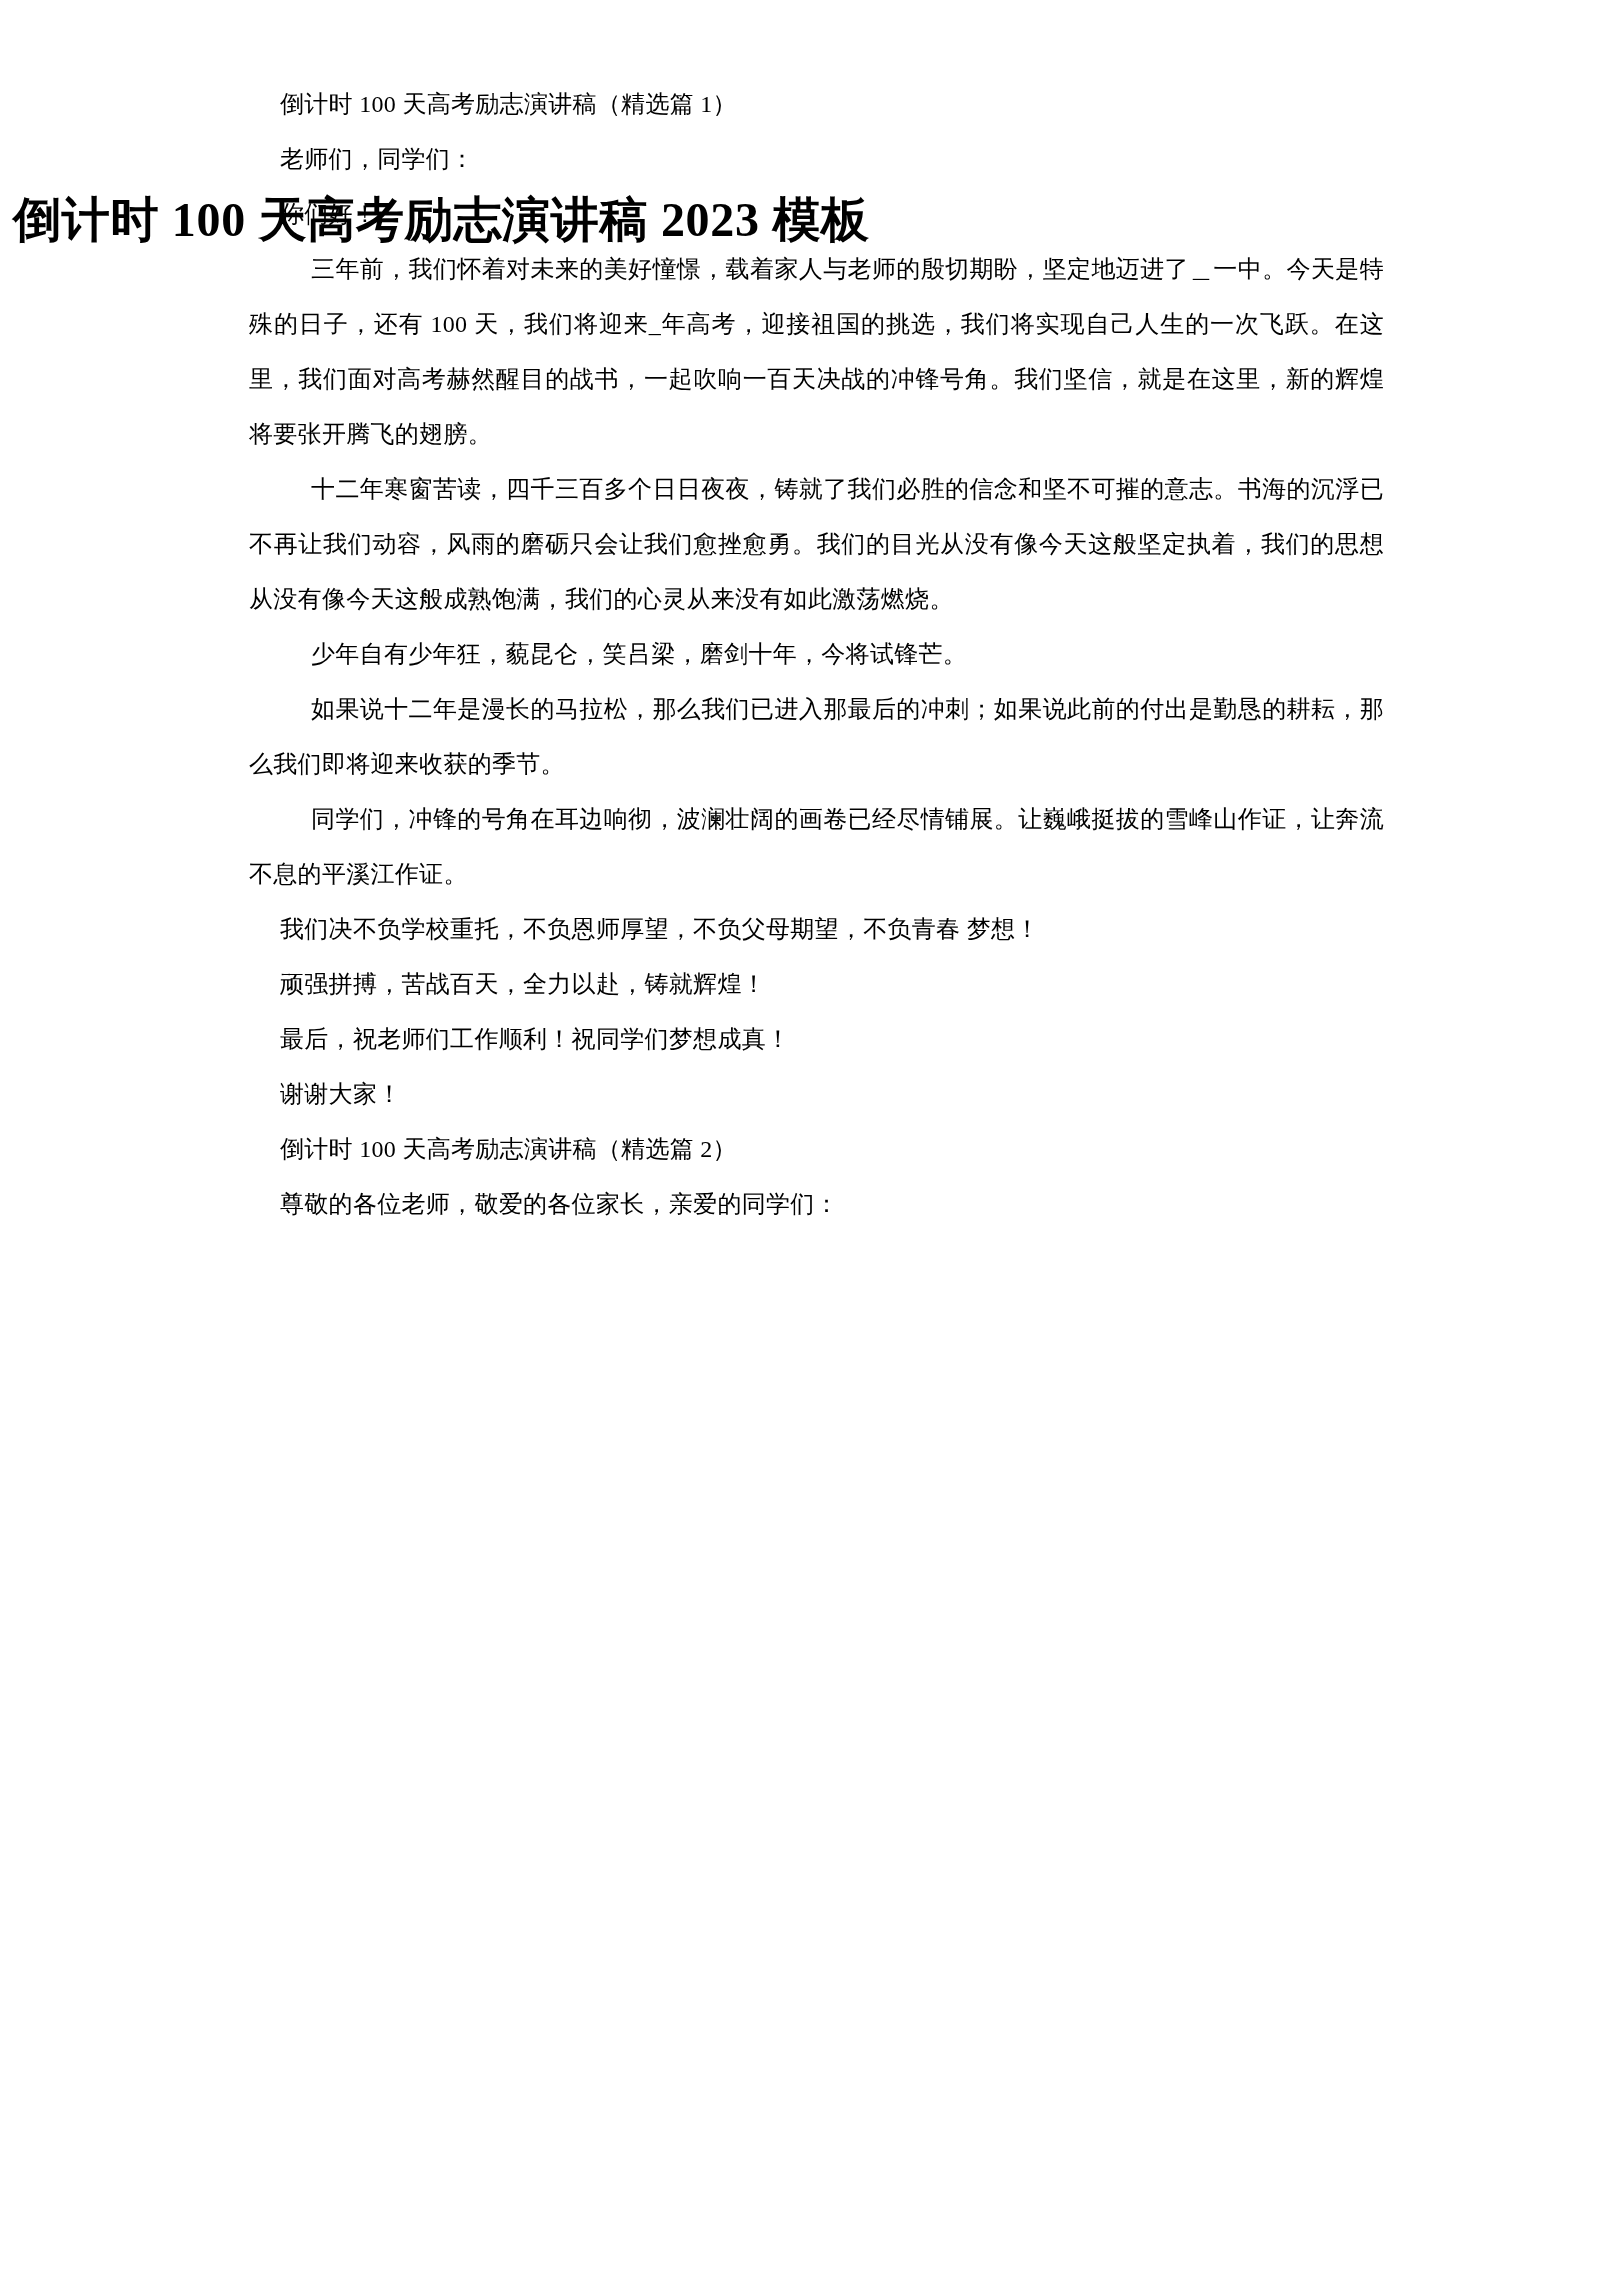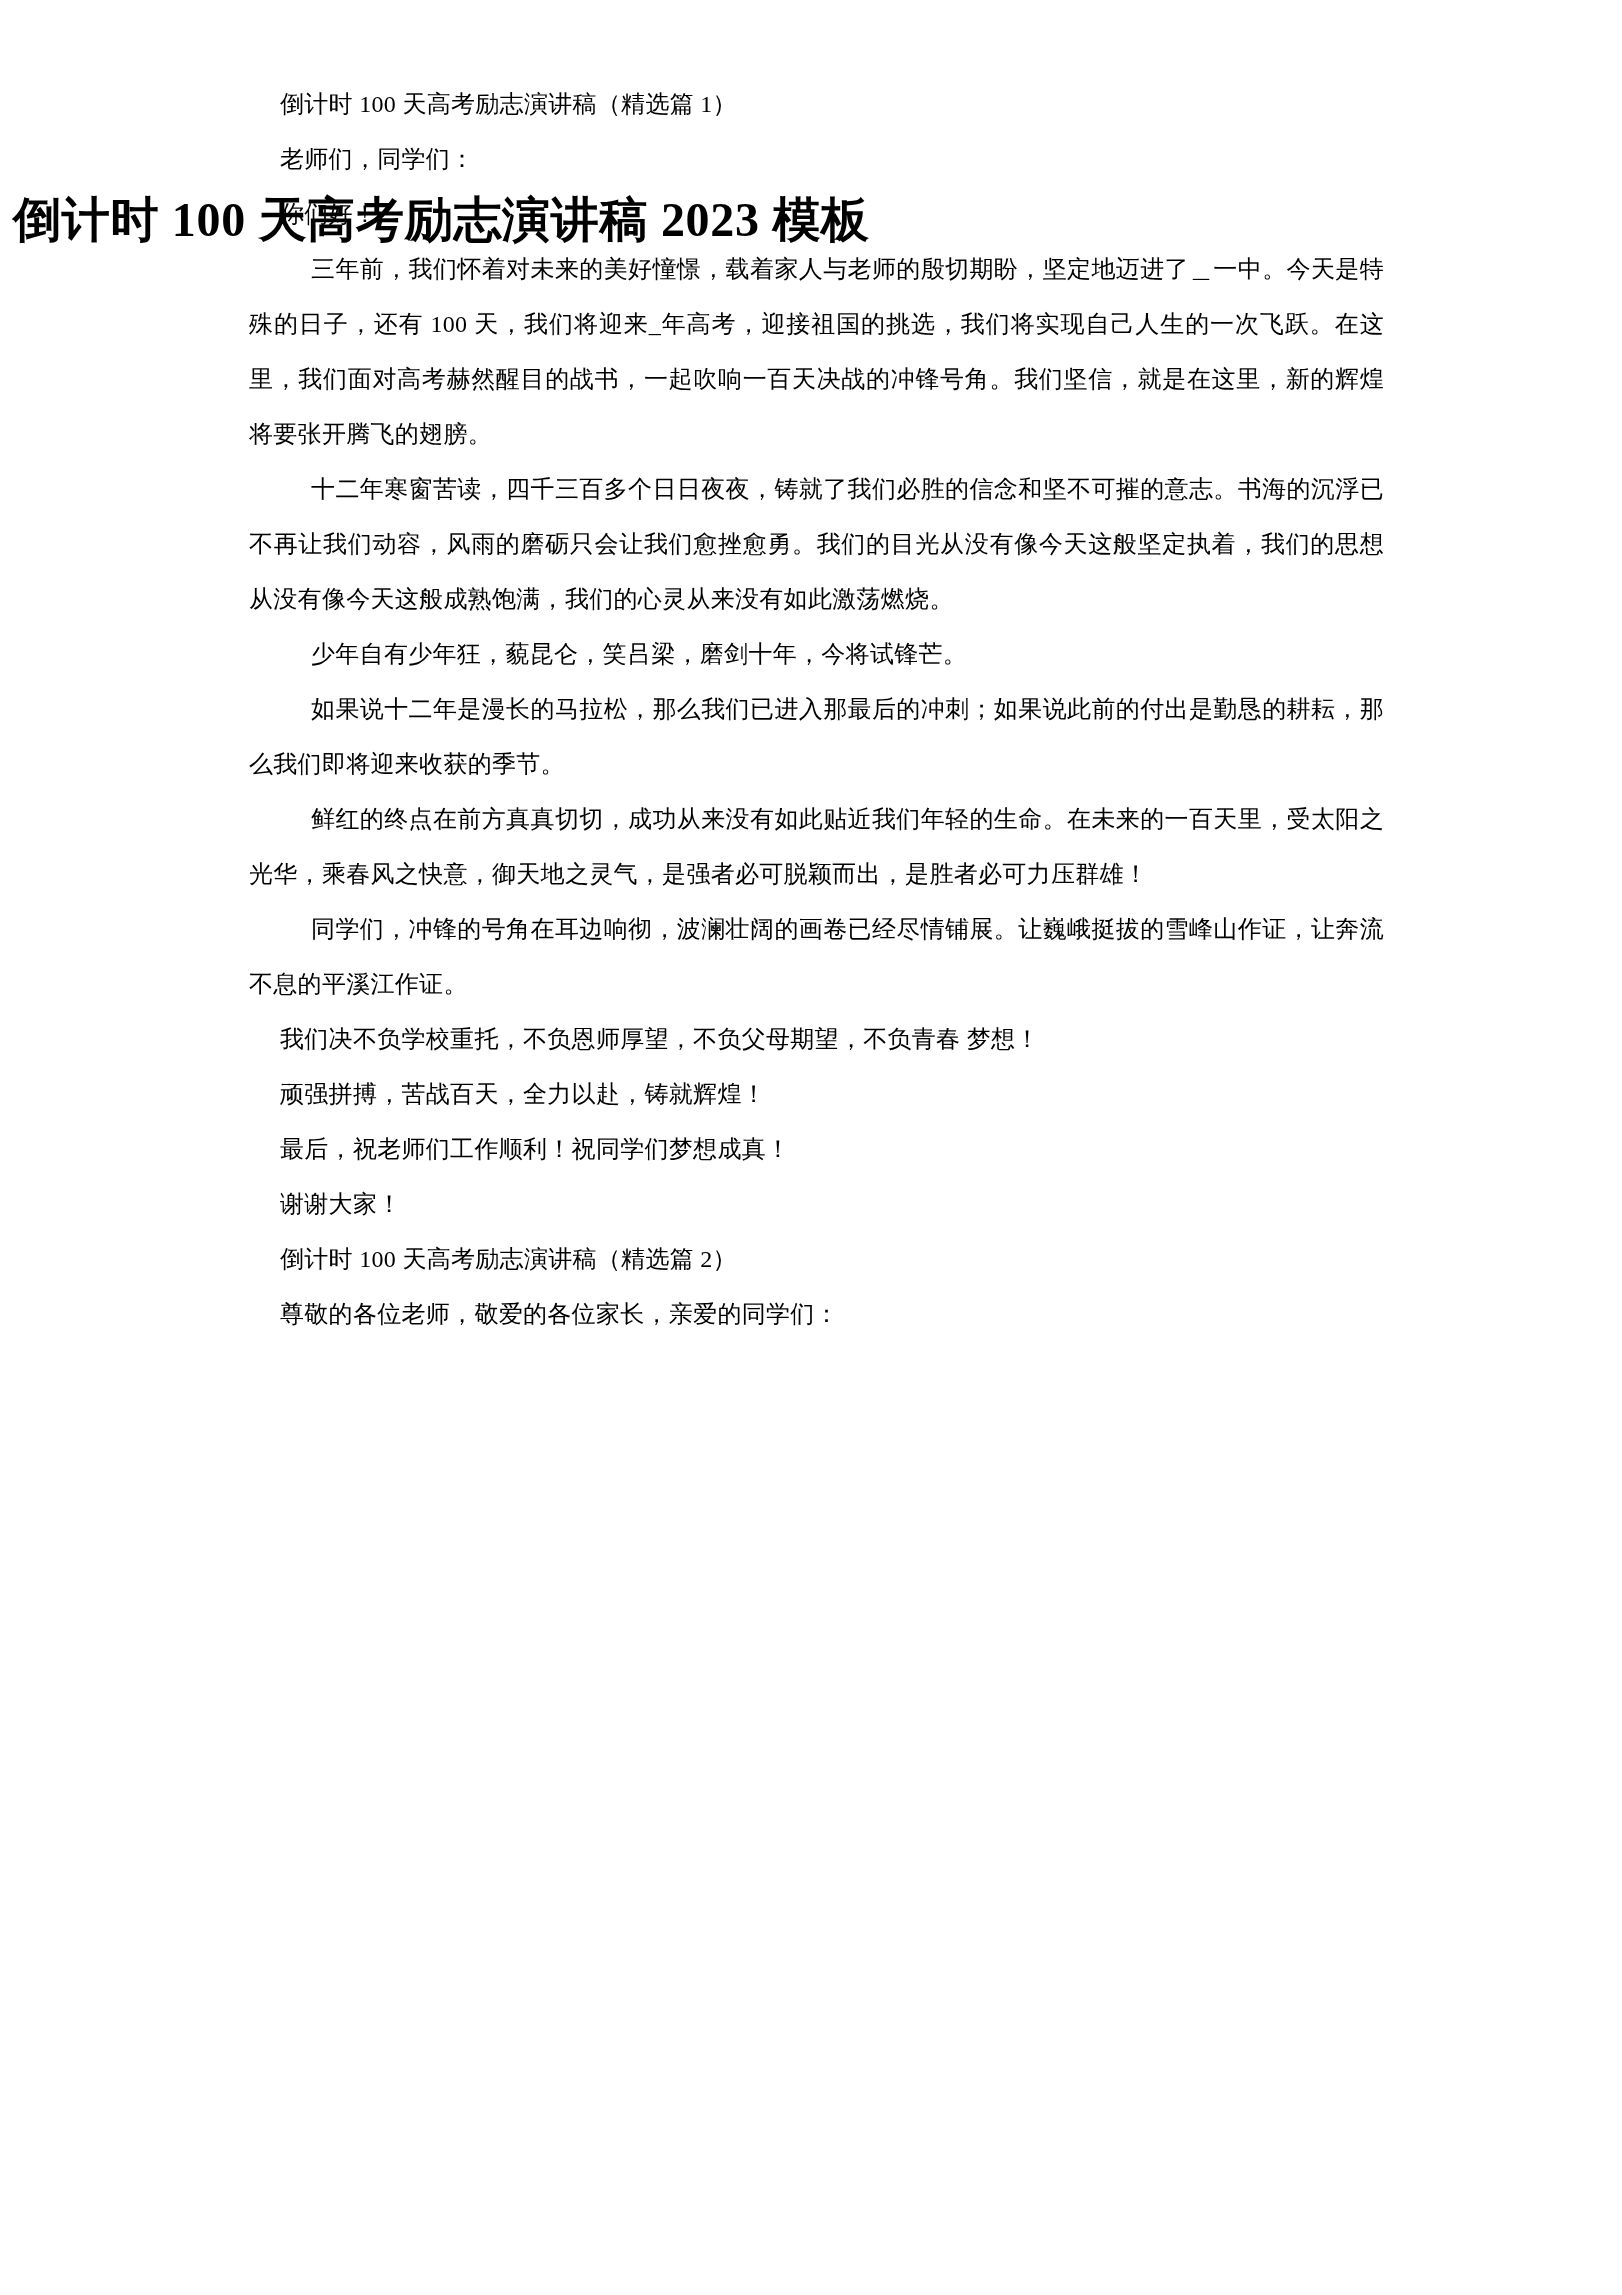--- a/index.html
+++ b/index.html
@@ -83,21 +83,20 @@
       <p class="para indent1 gap">你们好！</p>
 
       <p class="para indent2 gap">三年前，我们怀着对未来的美好憧憬，载着家人与老师的殷切期盼，坚定地迈进了＿一中。今天是特殊的日子，还有 100 天，我们将迎来_年高考，迎接祖国的挑选，我们将实现自己人生的一次飞跃。在这里，我们面对高考赫然醒目的战书，一起吹响一百天决战的冲锋号角。我们坚信，就是在这里，新的辉煌将要张开腾飞的翅膀。</p>
 
       <p class="para indent2 gap">十二年寒窗苦读，四千三百多个日日夜夜，铸就了我们必胜的信念和坚不可摧的意志。书海的沉浮已不再让我们动容，风雨的磨砺只会让我们愈挫愈勇。我们的目光从没有像今天这般坚定执着，我们的思想从没有像今天这般成熟饱满，我们的心灵从来没有如此激荡燃烧。</p>
 
       <p class="para indent2 gap">少年自有少年狂，藐昆仑，笑吕梁，磨剑十年，今将试锋芒。</p>
 
       <p class="para indent2 gap">如果说十二年是漫长的马拉松，那么我们已进入那最后的冲刺；如果说此前的付出是勤恳的耕耘，那么我们即将迎来收获的季节。</p>
 
-      <p class="para indent2 gap">鲜红的终点在前方真真切切，成功从来没有如此贴近我们年轻的生命。在未来的一百天里，受太阳之光华，乘春风之快意，御天地之灵气，是强者必可脱颖而出，是胜者必可力压群雄！</p>
 
       <p class="para indent2 gap">同学们，冲锋的号角在耳边响彻，波澜壮阔的画卷已经尽情铺展。让巍峨挺拔的雪峰山作证，让奔流不息的平溪江作证。</p>
 
       <p class="para indent1">我们决不负学校重托，不负恩师厚望，不负父母期望，不负青春 梦想！</p>
 
       <p class="para indent1">顽强拼搏，苦战百天，全力以赴，铸就辉煌！</p>
 
       <p class="para indent1">最后，祝老师们工作顺利！祝同学们梦想成真！</p>
 
       <p class="para indent1">谢谢大家！</p>

